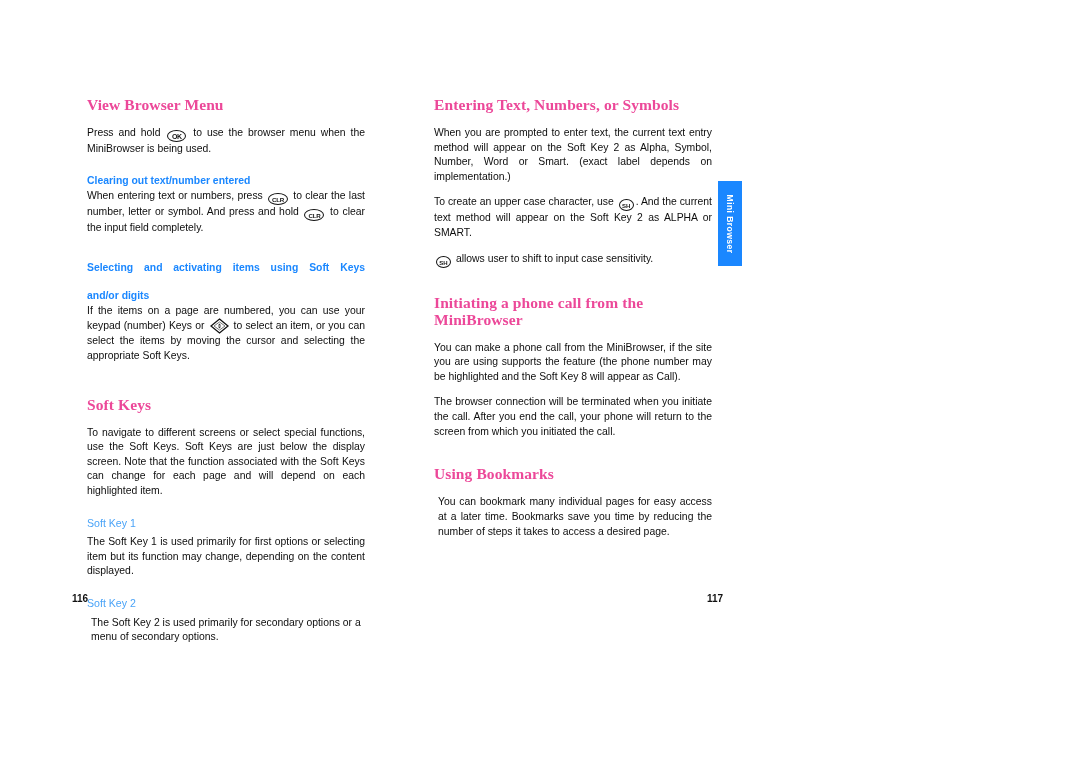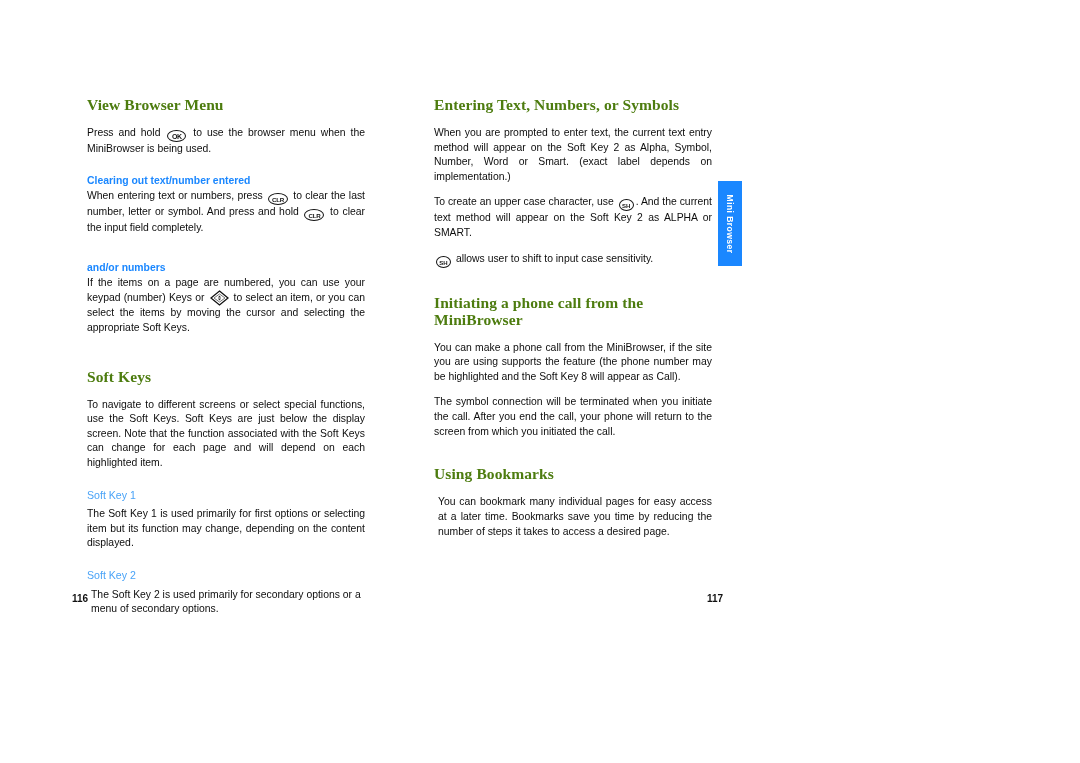--- a/index.html
+++ b/index.html
@@ -29,21 +29,21 @@
     top: 96px;
     width: 278px;
   }
   .col-left  { left: 87px; }
   .col-right { left: 434px; }
 
   
   h2.section-title {
     font-family: "Liberation Serif", serif;
     font-weight: bold;
-    color: #4d7c0f;
+    color: #ec4899;
     font-size: 15.5px;
     margin: 0 0 13px 0;
     line-height: 1.1;
     letter-spacing: 0.1px;
   }
   h2.section-title.tight { }
 
   h3.sub-title {
     font-family: "Liberation Sans", sans-serif;
     font-weight: bold;
@@ -175,21 +175,22 @@
     <p class="body"><span>Press and hold </span><span class="keycap keycap-ok">OK</span><span> to use the browser menu when the MiniBrowser is being used.</span></p>
 
     <div class="gap-sm"></div>
 
     <h3 class="sub-title">Clearing out text/number entered</h3>
 
     <p class="body"><span>When entering text or numbers, press </span><span class="keycap keycap-clr">CLR</span><span> to clear the last number, letter or symbol. And press and hold </span><span class="keycap keycap-clr">CLR</span><span> to clear the input field completely.</span></p>
 
     <div class="gap-md"></div>
 
-    <h3 class="sub-title" style="text-align:left; margin-bottom:1px;">and/or numbers</h3>
+    <h3 class="sub-title justify-two">Selecting and activating items using Soft Keys</h3>
+    <h3 class="sub-title" style="text-align:left; margin-bottom:1px;">and/or digits</h3>
 
     <p class="body"><span>If the items on a page are numbered, you can use your keypad (number) Keys or </span><span class="nav-key"><svg width="19" height="16" viewBox="0 0 19 16">
             <polygon points="9.5,1 18,8 9.5,15 1,8" fill="#ffffff" stroke="#111111" stroke-width="1.3"></polygon>
             <polygon points="9.5,4 15,8 9.5,12 4,8" fill="none" stroke="#666666" stroke-width="0.9"></polygon>
             <polygon points="9.5,5.6 11.1,7.6 7.9,7.6" fill="#333333"></polygon>
             <polygon points="9.5,10.4 11.1,8.4 7.9,8.4" fill="#333333"></polygon>
           </svg></span><span> to select an item, or you can select the items by moving the cursor and selecting the appropriate Soft Keys.</span></p>
 
     <div class="gap-lg"></div>
 
@@ -218,21 +219,21 @@
     <p class="body"><span>To create an upper case character, use </span><span class="keycap keycap-shift">SH</span><span>. And the current text method will appear on the Soft Key 2 as ALPHA or SMART.</span></p>
 
     <p class="body noj"><span class="keycap keycap-shift">SH</span><span> allows user to shift to input case sensitivity.</span></p>
 
     <div class="gap-md"></div>
 
     <h2 class="section-title">Initiating a phone call from the MiniBrowser</h2>
 
     <p class="body">You can make a phone call from the MiniBrowser, if the site you are using supports the feature (the phone number may be highlighted and the Soft Key 8 will appear as Call).</p>
 
-    <p class="body">The symbol connection will be terminated when you initiate the call. After you end the call, your phone will return to the screen from which you initiated the call.</p>
+    <p class="body">The browser connection will be terminated when you initiate the call. After you end the call, your phone will return to the screen from which you initiated the call.</p>
 
     <div class="gap-md"></div>
 
     <h2 class="section-title">Using Bookmarks</h2>
 
     <p class="body indent last">You can bookmark many individual pages for easy access at a later time. Bookmarks save you time by reducing the number of steps it takes to access a desired page.</p>
   </div>
 
   <div class="side-tab">
     <span class="side-tab-label">Mini Browser</span>

